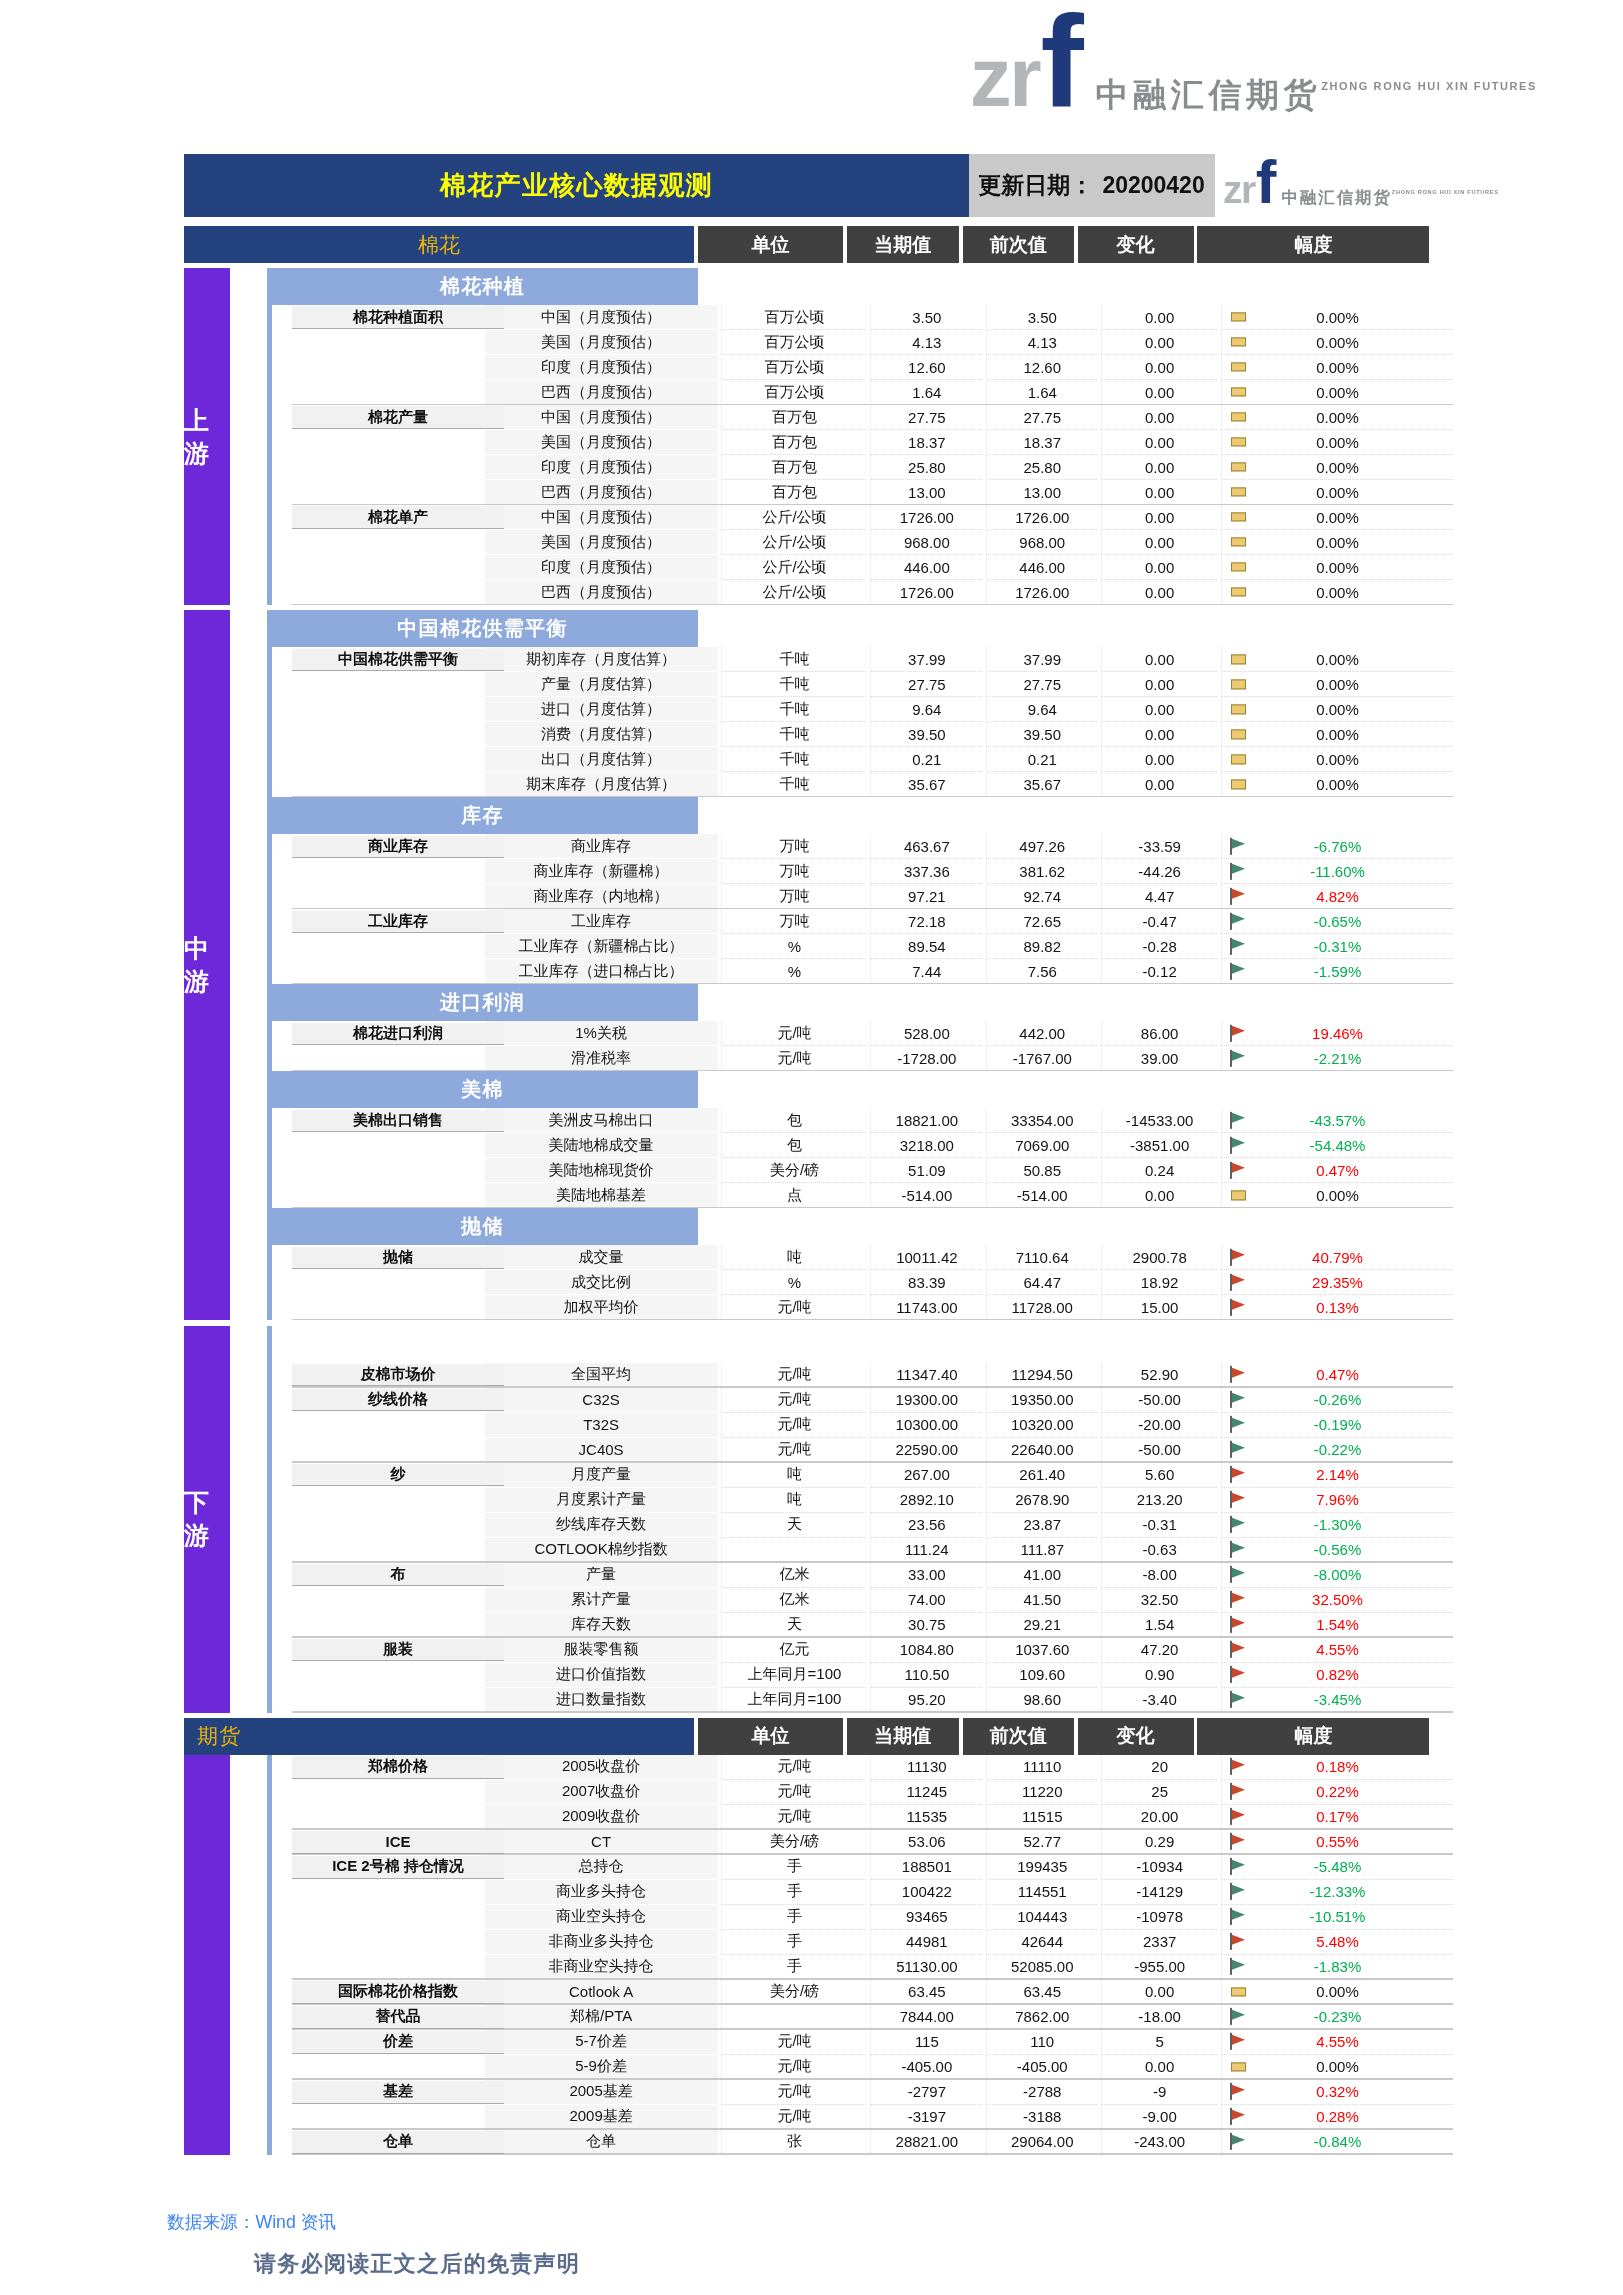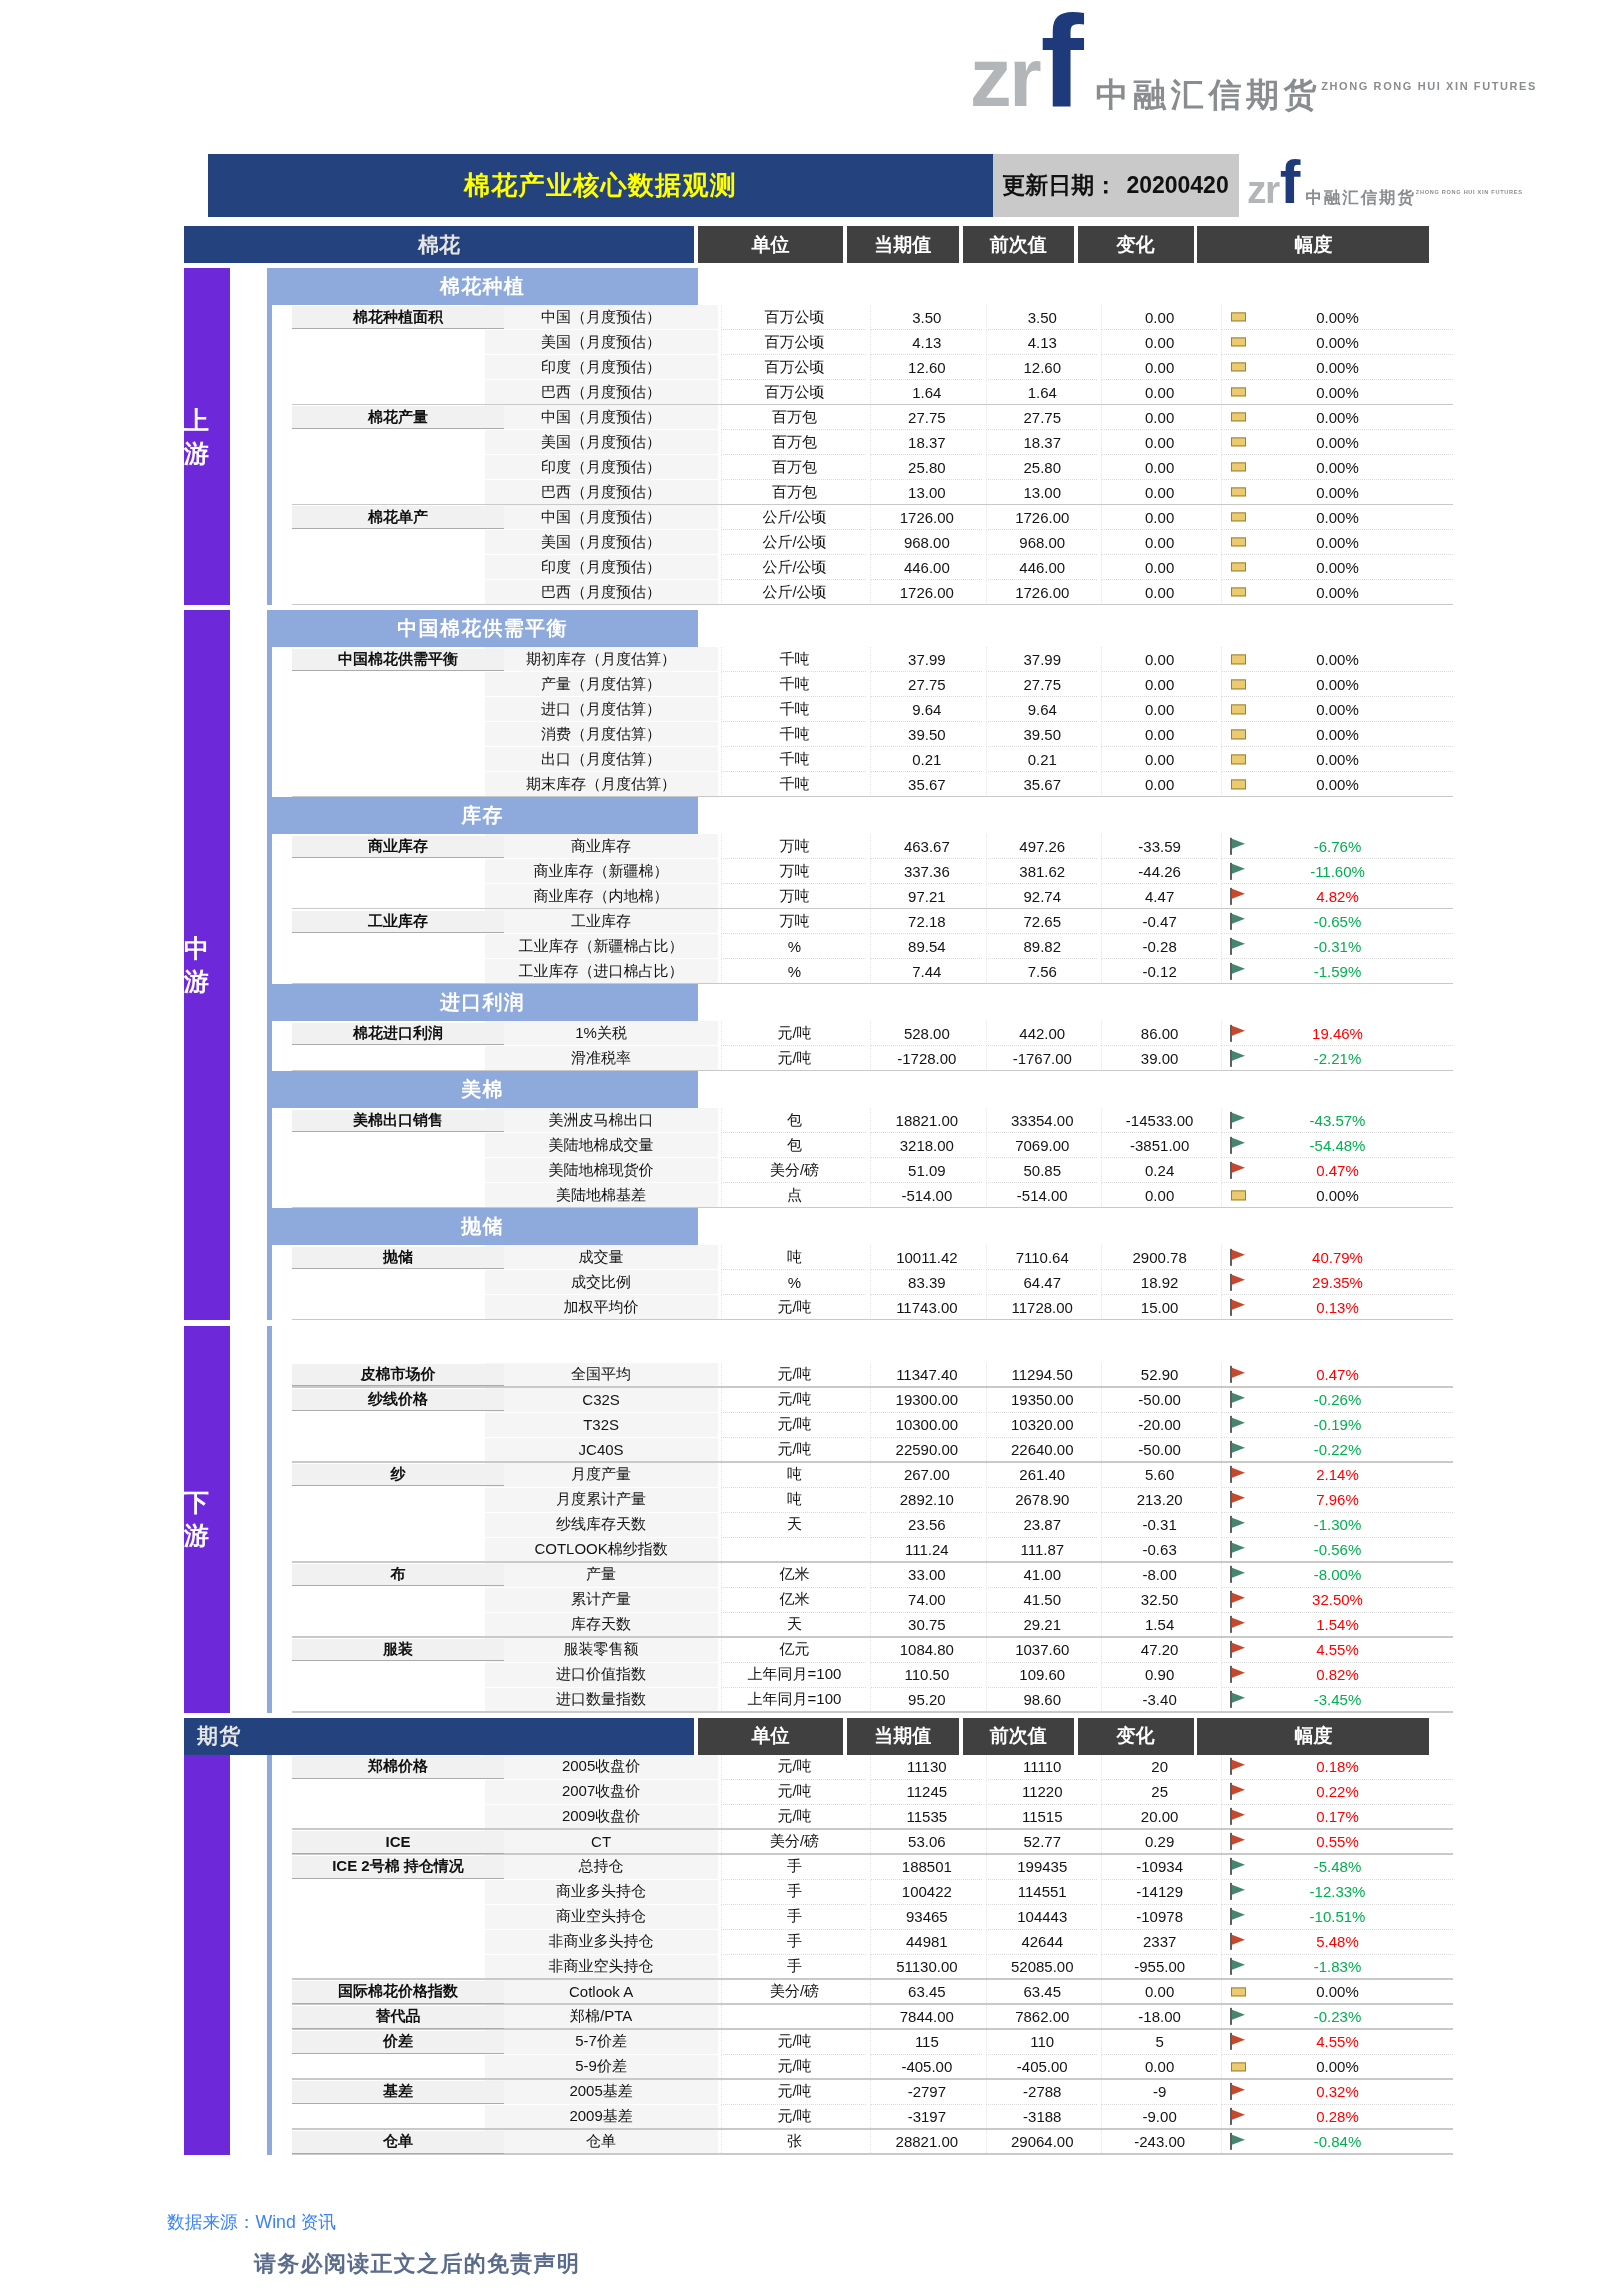--- a/index.html
+++ b/index.html
@@ -19,21 +19,21 @@
   .logo-big .ltxt{margin-left:11.8px;}
   .logo-big .lcn{font-size:33px;letter-spacing:4.6px;}
   .logo-big .len{font-size:11px;letter-spacing:1.6px;margin-top:6.5px;}
   .logo-sm .lz{font-size:39px;line-height:.72;letter-spacing:-1.3px;}
   .logo-sm .lf{font-size:62px;line-height:.60;margin-left:0.7px;}
   .logo-sm .ltxt{margin-left:5.2px;}
   .logo-sm .lcn{font-size:16.4px;letter-spacing:2px;}
   .logo-sm .len{font-size:5.6px;letter-spacing:0.7px;margin-top:2.6px;}
 
   
-  .titlebar{position:absolute;left:184px;top:154px;height:63px;display:flex;align-items:stretch;margin-left:24px;}
+  .titlebar{position:absolute;left:184px;top:154px;height:63px;display:flex;align-items:stretch;}
   .tb-navy{width:785px;background:#24427D;color:#FFFF00;font-weight:bold;font-size:26px;
            display:flex;align-items:center;justify-content:center;letter-spacing:1.3px;}
   .tb-date{width:246px;background:#C9C9C9;color:#111;font-weight:bold;font-size:23px;
            display:flex;align-items:center;padding-left:9.2px;box-sizing:border-box;white-space:nowrap;}
   .tb-date .dt{margin-left:9.2px;}
   .tb-logo{width:249px;background:#fff;display:flex;align-items:center;padding-left:7.9px;box-sizing:border-box;}
 
   
   #table{position:absolute;left:184px;top:226px;width:1269px;}
   .row{display:flex;height:25px;align-items:stretch;position:relative;}
@@ -46,21 +46,21 @@
   .wu{width:145px;}
   .wc{width:112px;}
   .wp{width:111px;}
   .wch{width:116px;}
   .wpc{width:232px;}
   .vc{background:#fff;border-bottom:0.7px dotted #DADADA;border-left:0.7px dotted #E3E3E3;
       font-size:15px;color:#141414;}
   .pctcell{position:relative;}
 
   .hrow{height:37px;}
-  .hleft{width:510px;background:#24427D;color:#e5e5e5;font-weight:bold;font-size:21px;display:flex;align-items:center;}
+  .hleft{width:510px;background:#24427D;color:#eab308;font-weight:normal;font-size:21px;display:flex;align-items:center;}
   .hleft.center{justify-content:center;}
   .hleft.left{justify-content:flex-start;padding-left:13px;box-sizing:border-box;letter-spacing:1.3px;}
   .hbox{background:#404040;color:#fff;font-weight:bold;font-size:19px;}
 
   .brow{height:37px;}
   .bspacer{width:83px;}
   .bband{width:431px;background:#8EA9DB;color:#fff;font-weight:bold;font-size:20px;letter-spacing:1.3px;}
 
   .block{position:relative;margin-top:5.2px;}
   .sidebar{position:absolute;left:0;top:0;bottom:0;width:46px;background:#6d28d9;

